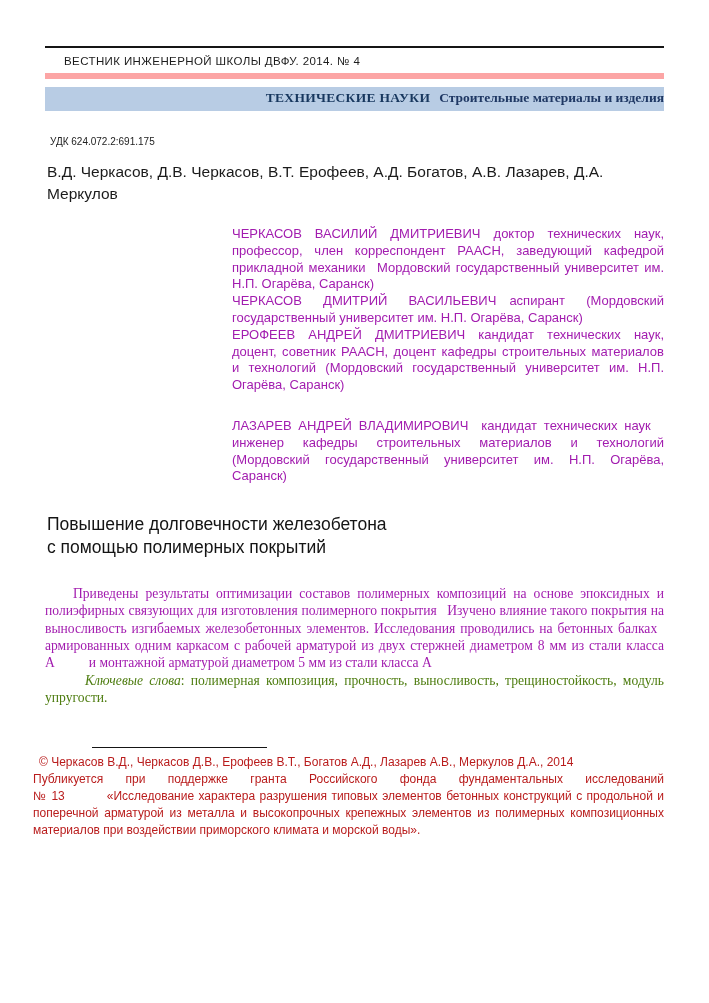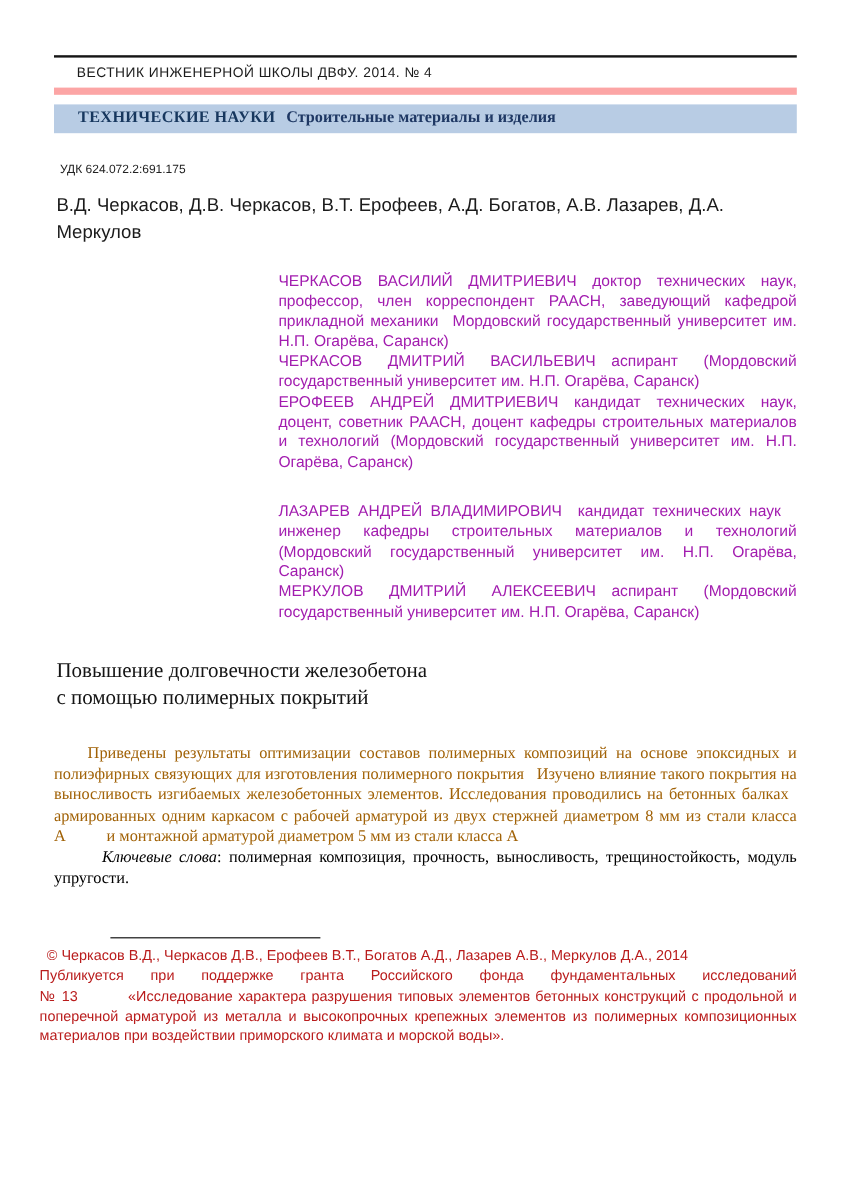--- a/index.html
+++ b/index.html
@@ -25,20 +25,21 @@
   }
 
   
   .banner {
     margin: 8px 45px 0 45px;
     background: #b8cce4;
     padding: 3px 0 5px 20px;
     font-family: "Liberation Serif", serif;
     font-weight: bold;
     font-size: 13.5px;
+    text-align: right;
   }
   .banner-section { color: #17375e; letter-spacing: 0.3px; }
   .banner-gap { display: inline-block; width: 9px; }
   .banner-topic { color: #1f3864; }
 
   .udc {
     margin: 25px 45px 0 50px;
     font-size: 10px;
     color: #222;
   }
@@ -59,44 +60,44 @@
     line-height: 16.8px;
     text-align: justify;
     color: #a21caf;
   }
   .bios p { margin: 0; }
   .bio-group + .bio-group { margin-top: 24px; }
   .bio-gap { display: inline-block; width: 13px; }
 
   .title {
     margin: 28px 45px 0 47px;
-    font-family: Liberation Serif, serif;
+    font-family: Liberation Sans, sans-serif;
     font-weight: normal;
     font-size: 17.5px;
     line-height: 23px;
     color: #141414;
   }
 
   .abstract {
     margin: 26px 45px 0 45px;
     font-family: "Liberation Serif", serif;
     font-size: 13.6px;
     line-height: 17.3px;
     text-align: justify;
     text-indent: 28px;
-    color: #a16207;
+    color: #a21caf;
   }
   .keywords {
     margin: 0 45px 0 45px;
     font-family: "Liberation Serif", serif;
     font-size: 13.6px;
     line-height: 17.3px;
     text-align: justify;
     text-indent: 40px;
-    color: #000000;
+    color: #4d7c0f;
   }
   .keywords .kw-label { font-style: italic; }
 
   
   .fn-rule {
     margin: 41px 0 0 92px;
     width: 175px;
     border-top: 1.5px solid #151515;
   }
   .footnote p {
@@ -126,21 +127,20 @@
   <div class="authors">В.Д. Черкасов, Д.В. Черкасов, В.Т. Ерофеев, А.Д. Богатов, А.В. Лазарев, Д.А. Меркулов</div>
 
   <div class="bios">
     <div class="bio-group">
       <p><span>ЧЕРКАСОВ ВАСИЛИЙ ДМИТРИЕВИЧ</span><span class="bio-gap"></span><span>доктор технических наук, профессор, член корреспондент РААСН, заведующий кафедрой прикладной механики  Мордовский государственный университет им. Н.П. Огарёва, Саранск)</span></p>
       <p><span>ЧЕРКАСОВ ДМИТРИЙ ВАСИЛЬЕВИЧ</span><span class="bio-gap"></span><span>аспирант (Мордовский государственный университет им. Н.П. Огарёва, Саранск)</span></p>
       <p><span>ЕРОФЕЕВ АНДРЕЙ ДМИТРИЕВИЧ</span><span class="bio-gap"></span><span>кандидат технических наук, доцент, советник РААСН, доцент кафедры строительных материалов и технологий (Мордовский государственный университет им. Н.П. Огарёва, Саранск)</span></p>
     </div>
     <div class="bio-group">
       <p><span>ЛАЗАРЕВ АНДРЕЙ ВЛАДИМИРОВИЧ</span><span class="bio-gap"></span><span>кандидат технических наук  инженер кафедры строительных материалов и технологий (Мордовский государственный университет им. Н.П. Огарёва, Саранск)</span></p>
-      <p><span>МЕРКУЛОВ ДМИТРИЙ АЛЕКСЕЕВИЧ</span><span class="bio-gap"></span><span>аспирант (Мордовский государственный университет им. Н.П. Огарёва, Саранск)</span></p>
     </div>
   </div>
 
   <div class="title">
     <div>Повышение долговечности железобетона</div>
     <div>с помощью полимерных покрытий</div>
   </div>
 
   <p class="abstract">Приведены результаты оптимизации составов полимерных композиций на основе эпоксидных и полиэфирных связующих для изготовления полимерного покрытия  Изучено влияние такого покрытия на выносливость изгибаемых железобетонных элементов. Исследования проводились на бетонных балках  армированных одним каркасом с рабочей арматурой из двух стержней диаметром 8 мм из стали класса А   и монтажной арматурой диаметром 5 мм из стали класса А</p>
 

